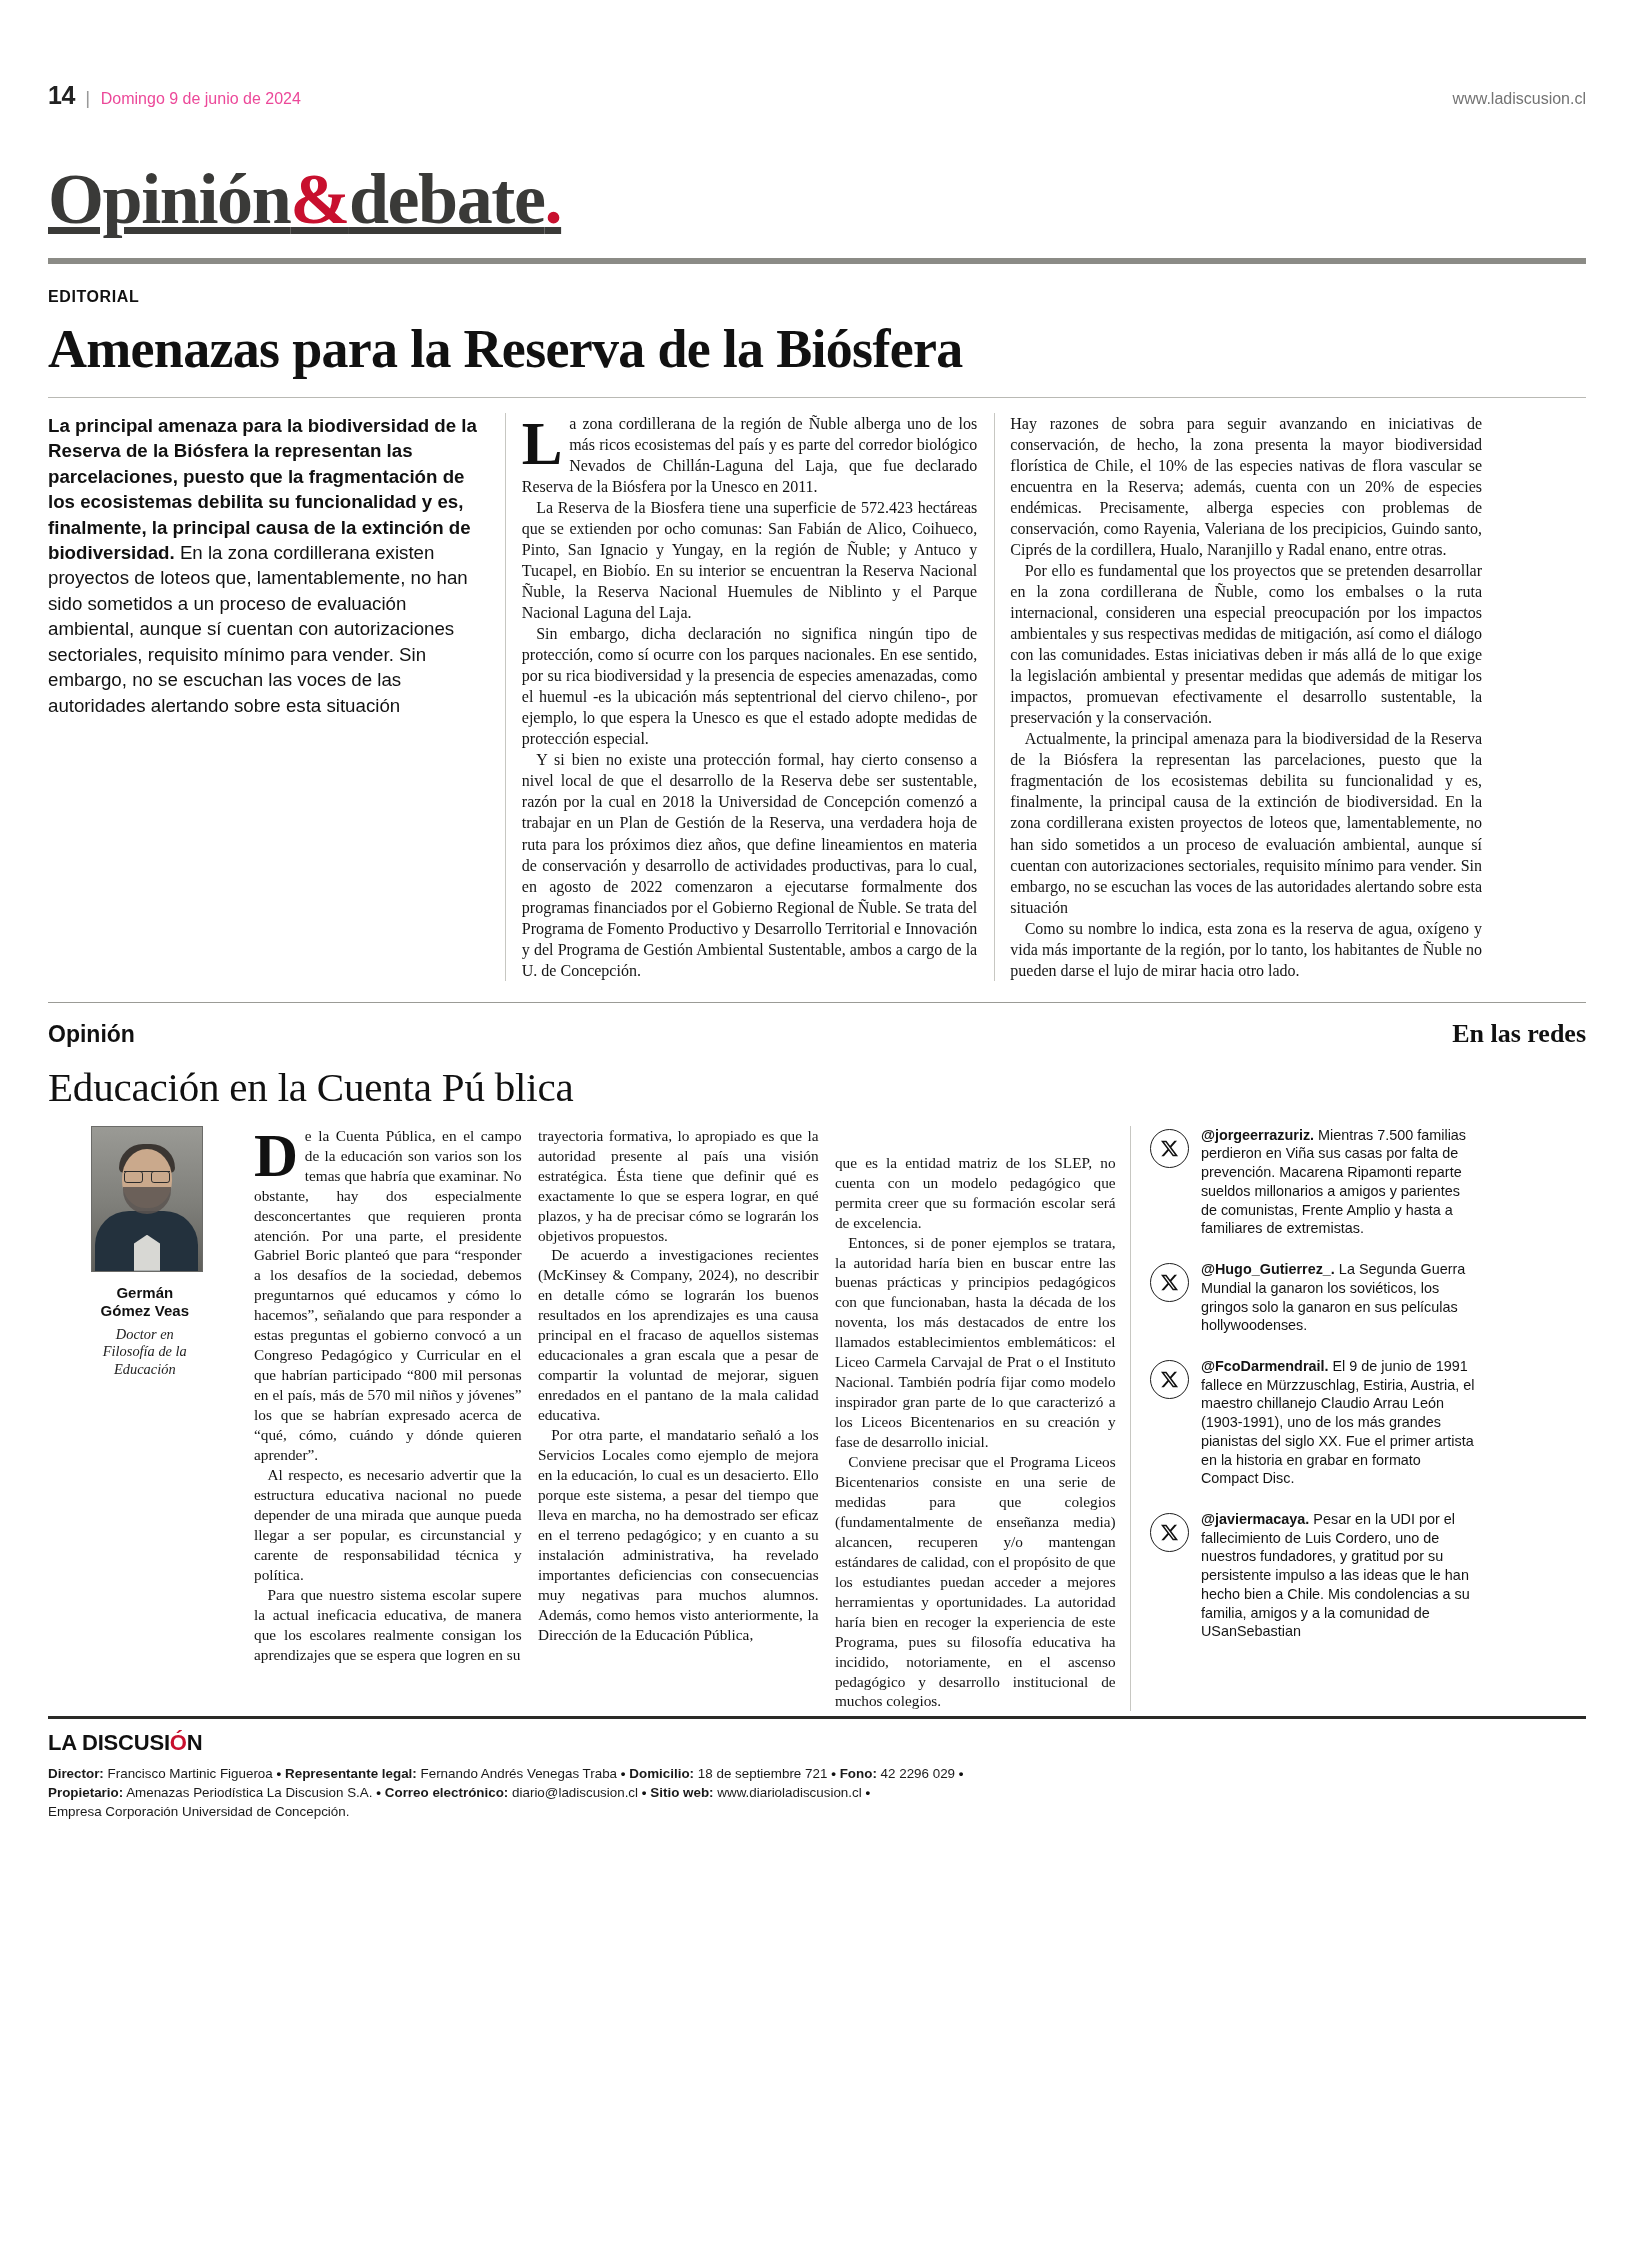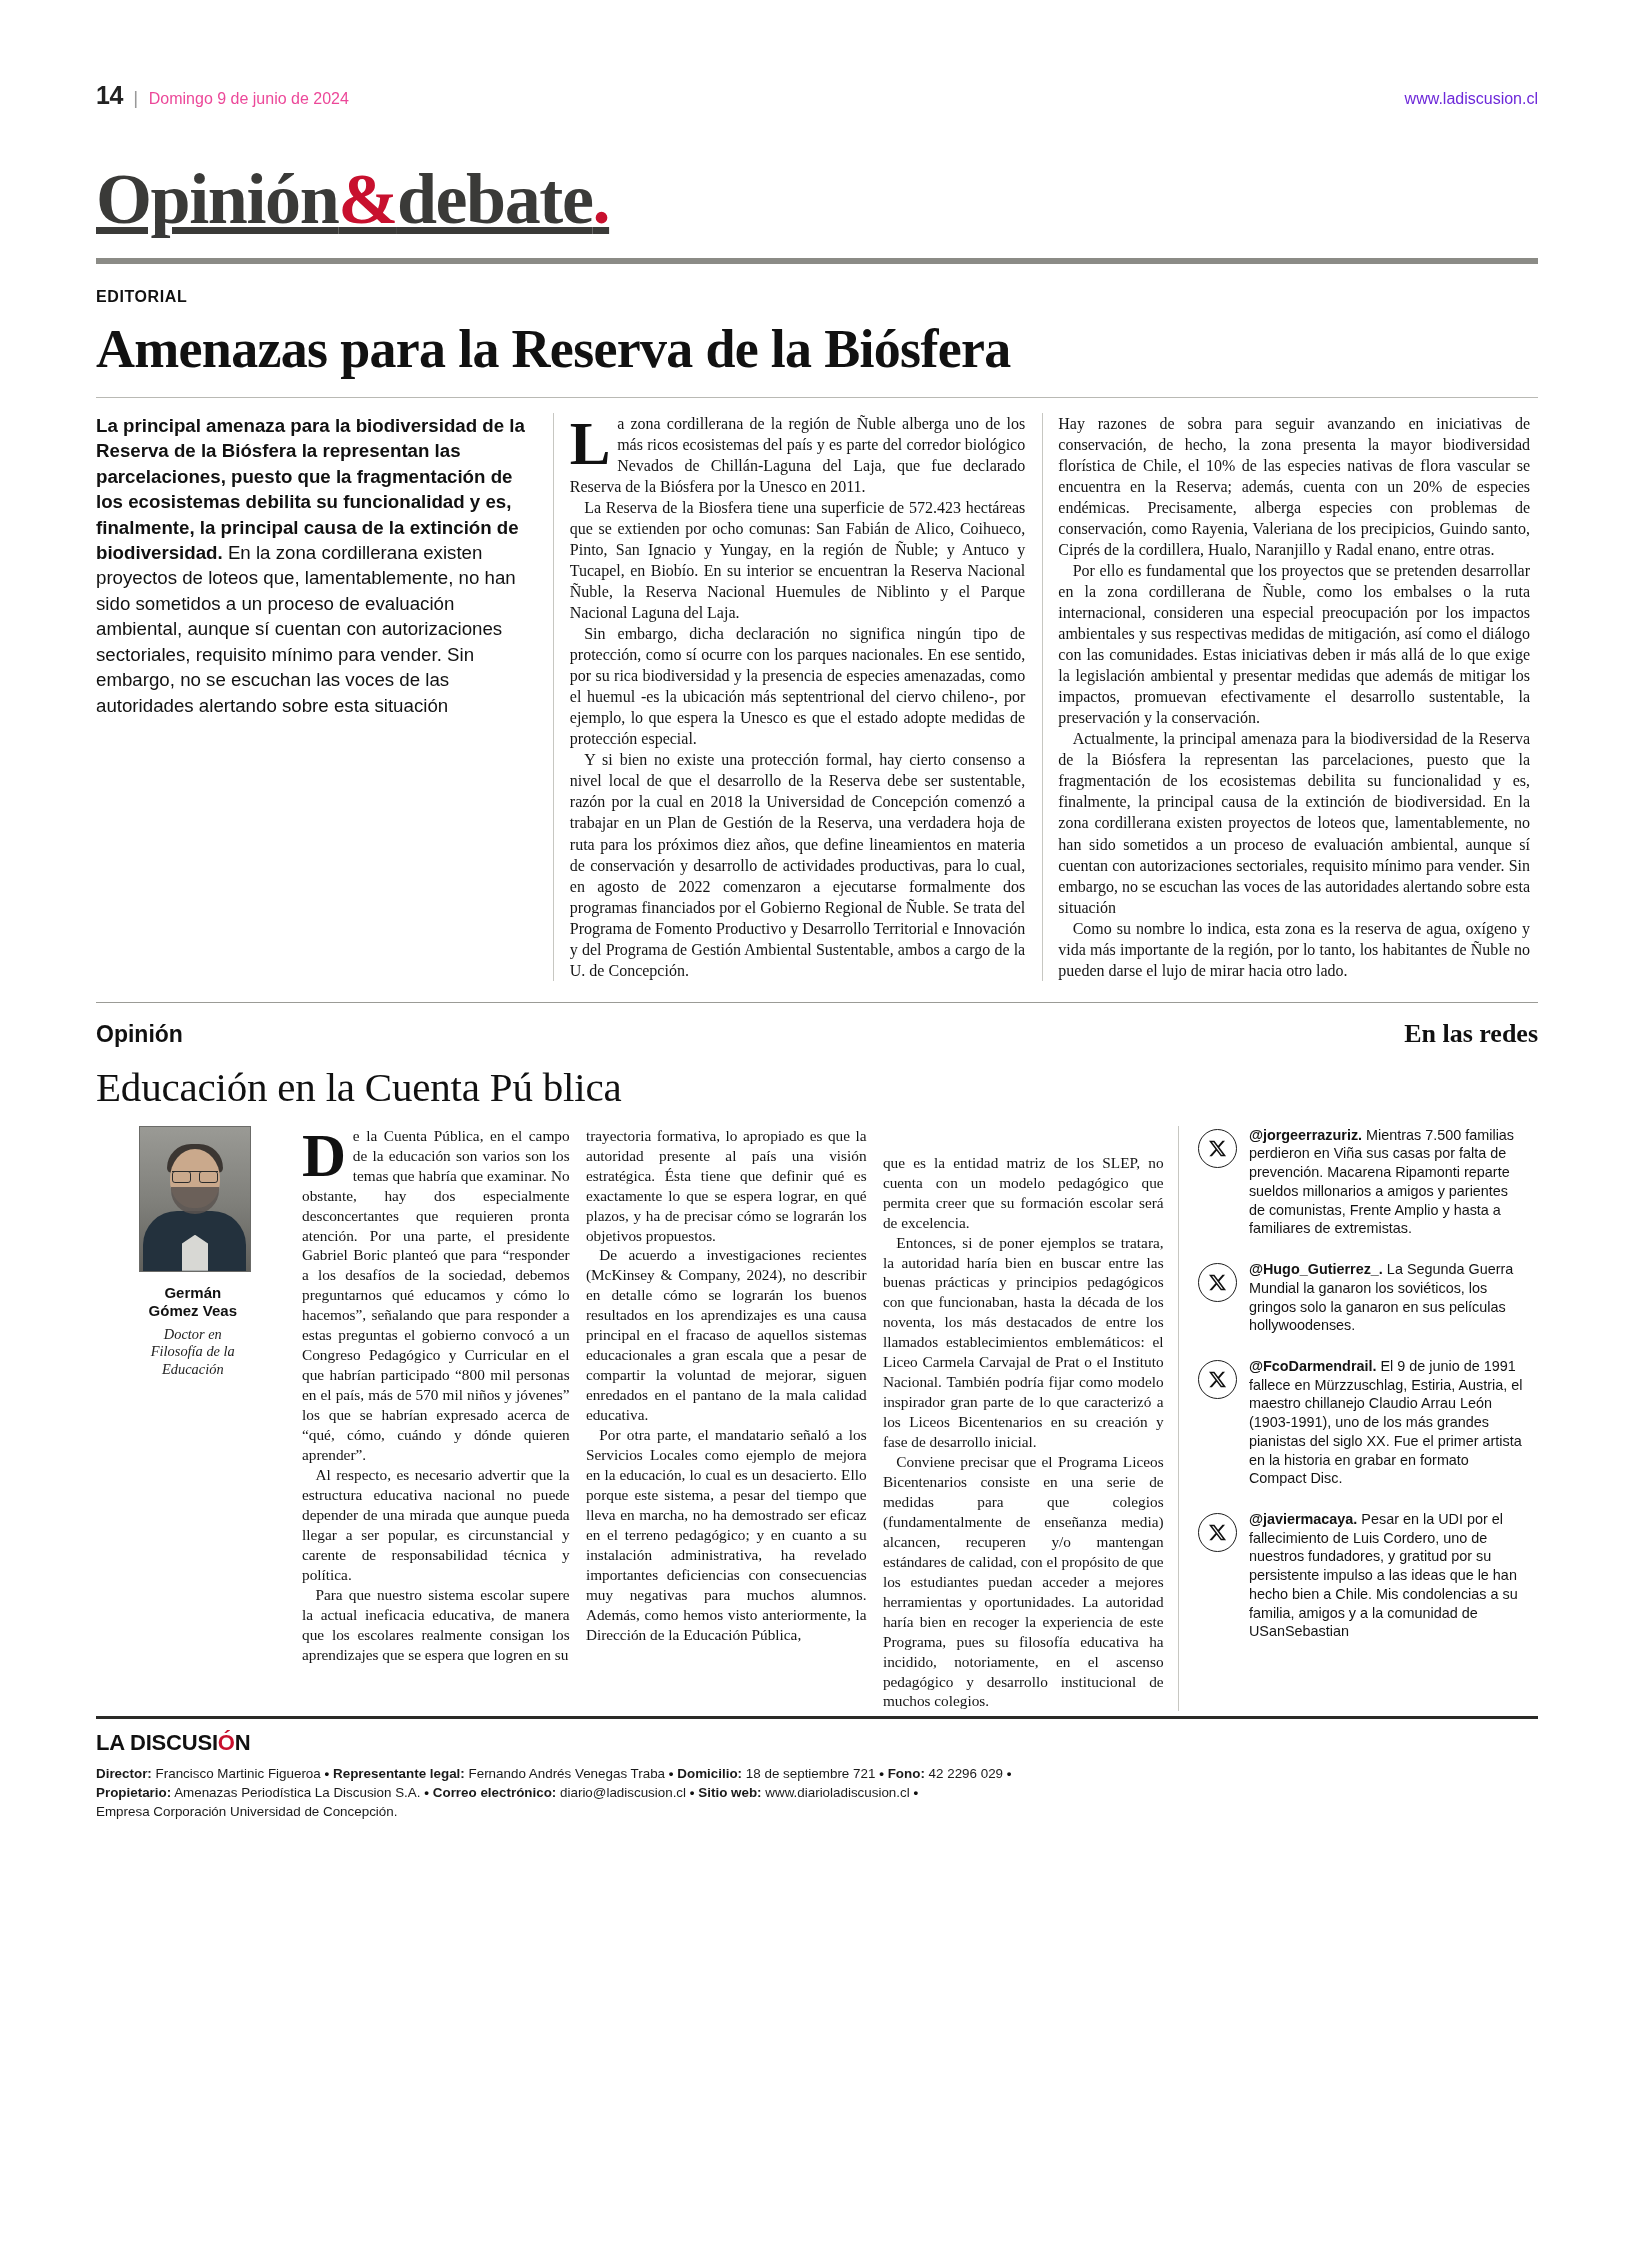--- a/index.html
+++ b/index.html
@@ -11,21 +11,21 @@
     width: 1634px;
     font-family: "Liberation Serif", serif;
     color: #111111;
     -webkit-font-smoothing: antialiased;
   }
   .page {
     width: 1634px;
     height: 1941px;
     position: relative;
     box-sizing: border-box;
-    padding: 0 96px;
+    padding: 0 48px;
     background: #ffffff;
   }
 
   
   .topbar {
     display: flex;
     align-items: baseline;
     justify-content: space-between;
     padding-top: 72px;
     font-family: "Liberation Sans", sans-serif;
@@ -45,21 +45,21 @@
     color: #999;
     font-size: 19px;
     font-weight: 300;
   }
   .topdate {
     font-size: 16px;
     color: #ec4899;
   }
   .topurl {
     font-size: 16px;
-    color: #6d28d9;
+    color: #737373;
     margin-top: 18px;
   }
 
   
   .section-title {
     margin-top: 53px;
     font-family: "Liberation Serif", serif;
     font-weight: bold;
     font-size: 72px;
     line-height: 1;

